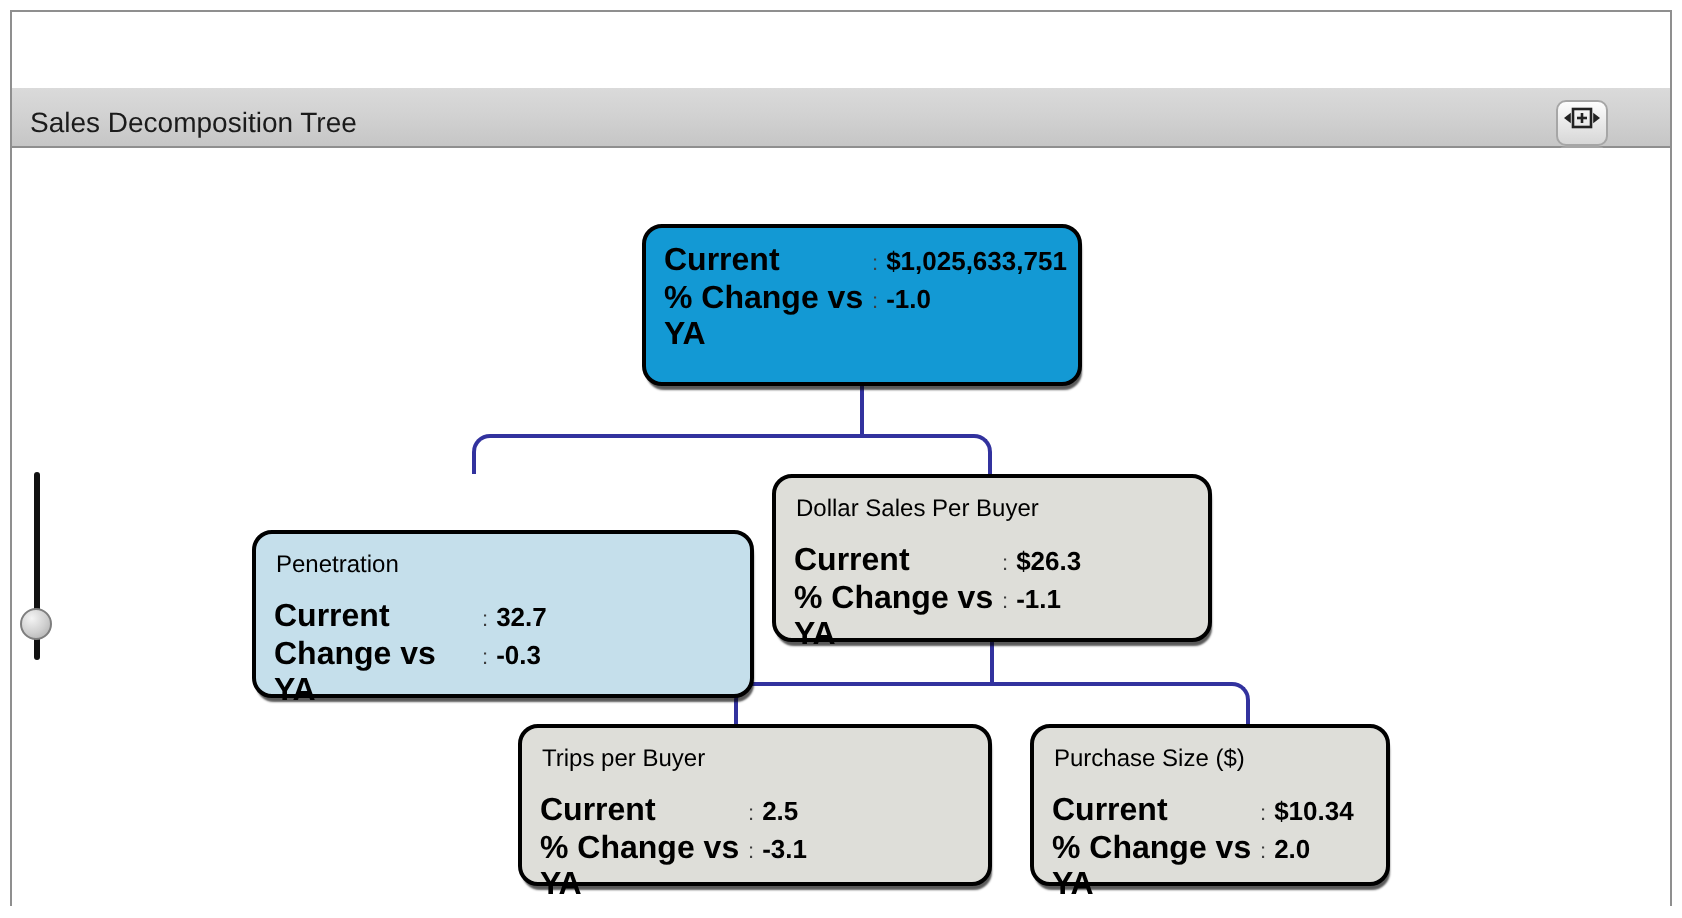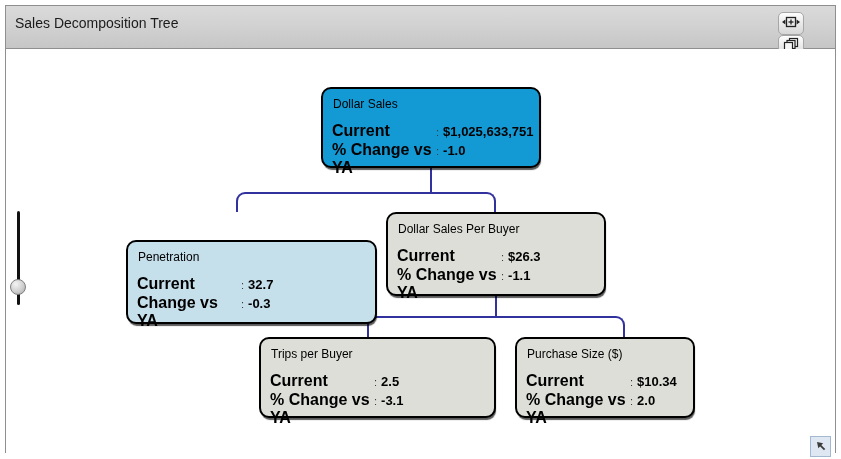--- a/index.html
+++ b/index.html
@@ -3,23 +3,23 @@
 <meta charset="utf-8">
 <style>
   * { box-sizing: border-box; margin: 0; padding: 0; }
   html, body { width: 841px; height: 459px; background: #ffffff; overflow: hidden;
     font-family: "Liberation Sans", sans-serif; }
 
   .panel { position: absolute; left: 5px; top: 5px; width: 831px; height: 448px;
     border: 1px solid #8f8f8f; background: #ffffff; }
 
   
-  .header { position: relative; height: 43px;
+  .header { position: relative; height: 30px;
     background: linear-gradient(180deg, #dadada 0%, #d2d2d2 45%, #c6c6c6 100%);
-    border-bottom: 1px solid #8f8f8f; }
+    border-bottom: 1px solid #8f8f8f; margin-top: 38px; }
   .header-title { position: absolute; left: 9px; top: 9px; font-size: 14px; color: #1b1b1b; }
 
   .toolbar { position: absolute; top: 6px; right: 8px; display: flex; align-items: center; flex-direction: column; }
   .tb-btn { width: 26px; height: 23px; margin-left: 2px; border: 1px solid #a6a6a6;
     border-radius: 5px; background: linear-gradient(180deg, #fdfdfd, #e9e9e9 50%, #d7d7d7);
     display: flex; align-items: center; justify-content: center; cursor: pointer; }
   .reset-link { margin-left: 14px; margin-right: 26px; font-size: 13px; color: #6f6f6f;
     text-decoration: underline; cursor: pointer; }
   .maximize { width: 18px; height: 17px; display: flex; align-items: center; justify-content: center; }
 
@@ -133,21 +133,20 @@
 
     <div class="slider-track"></div>
     <div class="slider-knob"></div>
 
     <div class="stem" style="left:424px; top:119px; height:26px;"></div>
     <div class="bracket" style="left:230px; top:143px; width:260px; height:20px;"></div>
     <div class="stem" style="left:489px; top:247px; height:22px;"></div>
     <div class="bracket" style="left:361px; top:267px; width:258px; height:21px;"></div>
 
     <div class="node" style="left: 315px; top: 38px; width: 220px; height: 81px; background: rgb(19, 153, 212);">
-      <div class="node-title">Dollar Sales</div>
       <div class="node-row">
         <span class="row-label">Current</span>
         <span class="colon">:</span>
         <span class="row-value">$1,025,633,751</span>
       </div>
       <div class="node-row">
         <span class="row-label">% Change vs YA</span>
         <span class="colon">:</span>
         <span class="row-value">-1.0</span>
       </div>

